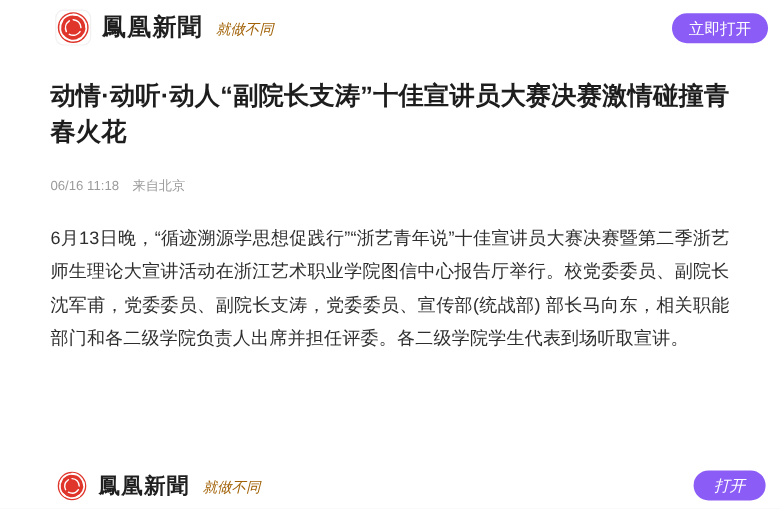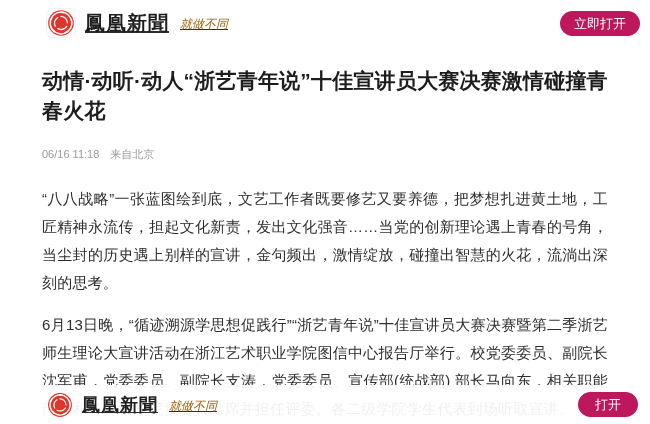--- a/index.html
+++ b/index.html
@@ -23,21 +23,21 @@
     background: #ffffff;
   }
   .top-bar { height: 46px; }
   .bottom-bar {
     position: absolute;
     left: 0; right: 0; bottom: 0;
     height: 39px;
     background: rgba(255,255,255,0.93);
     z-index: 5;
   }
-  .brand-lockup { display: flex; align-items: center; gap: 9px; cursor: pointer; text-decoration: underline; }
+  .brand-lockup { display: flex; align-items: center; gap: 9px; cursor: pointer; }
   .logo-box {
     width: 30px; height: 30px;
     border-radius: 7px;
     border: 1px solid #f1f1f1;
     display: flex; align-items: center; justify-content: center;
     background: #fff;
   }
   .bottom-bar .logo-box { width: 27px; height: 27px; border: none; }
   .brand-name {
     font-family: "Liberation Serif", "DejaVu Serif", serif;
@@ -52,30 +52,30 @@
     font-family: "Liberation Serif", "DejaVu Serif", serif;
     font-style: italic;
     font-size: 12px;
     color: #a16207;
     margin-left: 2px;
     margin-top: 3px;
   }
   .open-btn {
     margin-left: auto;
     border: none;
-    background: #be185d;
+    background: #8b5cf6;
     color: #ffffff;
     font-size: 13px;
     line-height: 1;
     padding: 6px 14px;
     border-radius: 14px;
     cursor: pointer;
     font-family: inherit;
   }
-  .bottom-bar .open-btn { padding: 6px 17px; margin-right: 2px; }
+  .bottom-bar .open-btn { padding: 6px 17px; margin-right: 2px; font-style: italic; }
 
   
   .content { padding: 0 42px; }
   .article-title {
     margin-top: 20px;
     font-size: 21px;
     line-height: 30px;
     font-weight: 700;
     color: #1d1d1d;
     letter-spacing: 0.2px;
@@ -124,30 +124,29 @@
           </g>
         </svg>
       </span>
       <span class="brand-name">鳳凰新聞</span>
       <span class="brand-tagline">就做不同</span>
     </div>
     <button class="open-btn">立即打开</button>
   </header>
 
   <main class="content">
-    <h1 class="article-title">动情·动听·动人“浙艺青年说”十佳宣讲员大赛决赛激情碰撞青春火花</h1>
+    <h1 class="article-title">动情·动听·动人“副院长支涛”十佳宣讲员大赛决赛激情碰撞青春火花</h1>
 
     <div class="byline">
       <div class="meta-line">
         <span>06/16 11:18</span>
         <span class="meta-location">来自北京</span>
       </div>
     </div>
 
-    <p class="body-text">“八八战略”一张蓝图绘到底，文艺工作者既要修艺又要养德，把梦想扎进黄土地，工匠精神永流传，担起文化新责，发出文化强音……当党的创新理论遇上青春的号角，当尘封的历史遇上别样的宣讲，金句频出，激情绽放，碰撞出智慧的火花，流淌出深刻的思考。</p>
     <p class="body-text">6月13日晚，“循迹溯源学思想促践行”“浙艺青年说”十佳宣讲员大赛决赛暨第二季浙艺师生理论大宣讲活动在浙江艺术职业学院图信中心报告厅举行。校党委委员、副院长沈军甫，党委委员、副院长支涛，党委委员、宣传部(统战部) 部长马向东，相关职能部门和各二级学院负责人出席并担任评委。各二级学院学生代表到场听取宣讲。</p>
 
   </main>
 
   <footer class="bar bottom-bar">
     <div class="brand-lockup">
       <span class="logo-box">
         <svg width="26" height="26" viewBox="0 0 36 36" aria-hidden="true">
           <circle cx="18" cy="18" r="16.5" fill="#e0352b"></circle>
           <g fill="none" stroke="#ffffff" stroke-width="1.9" stroke-linecap="round">

